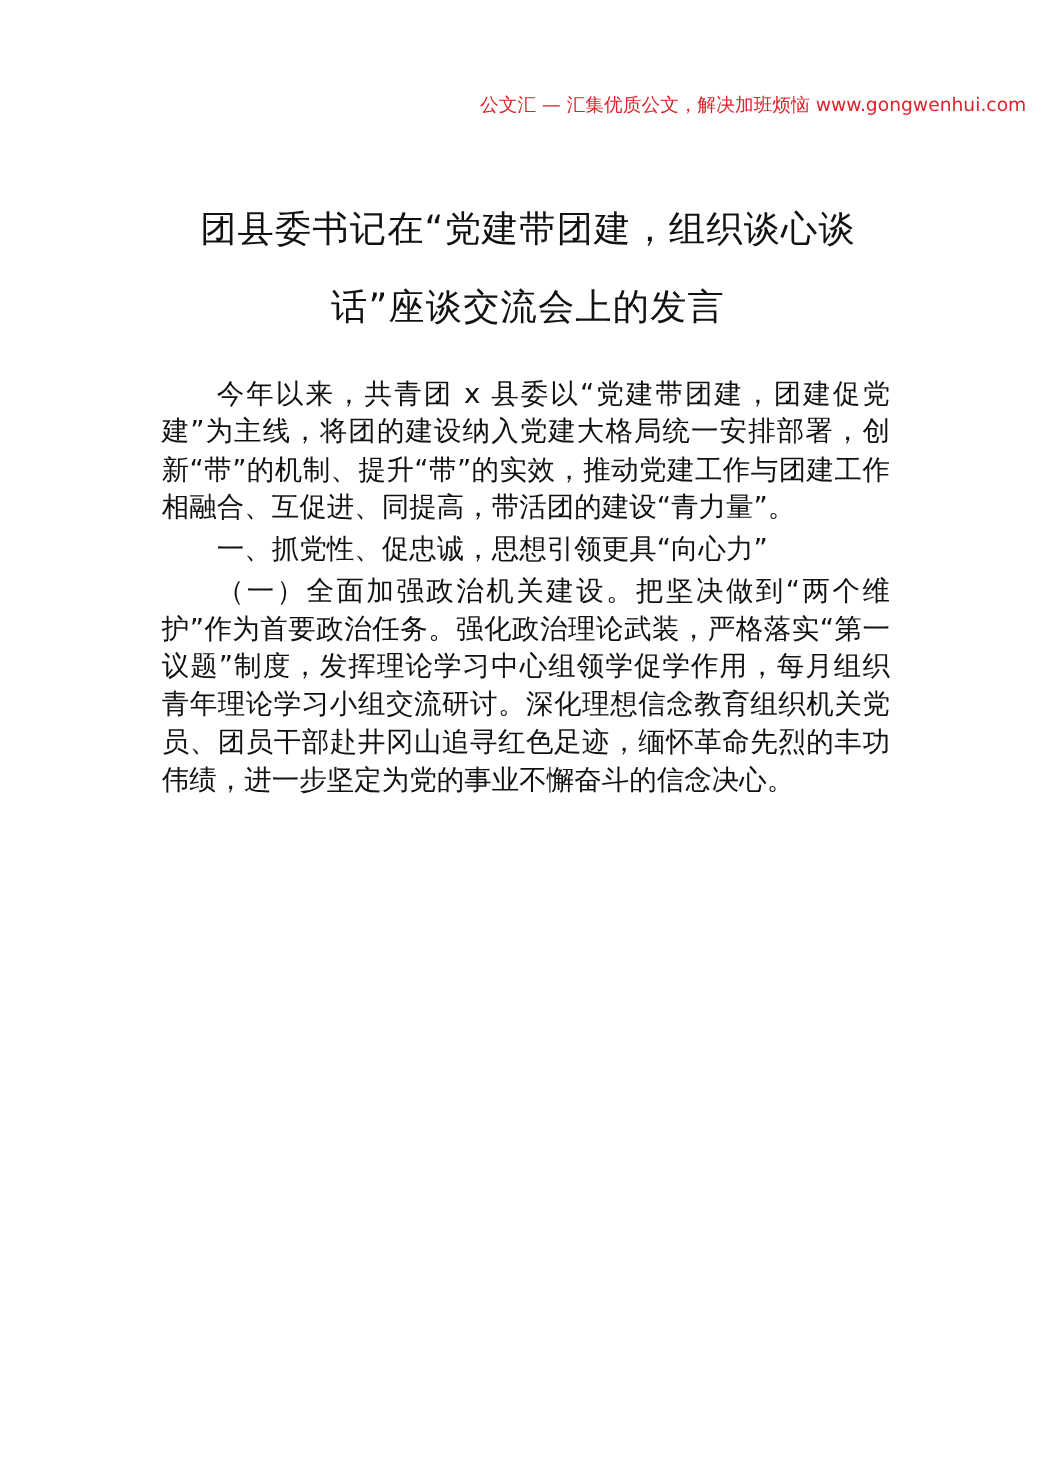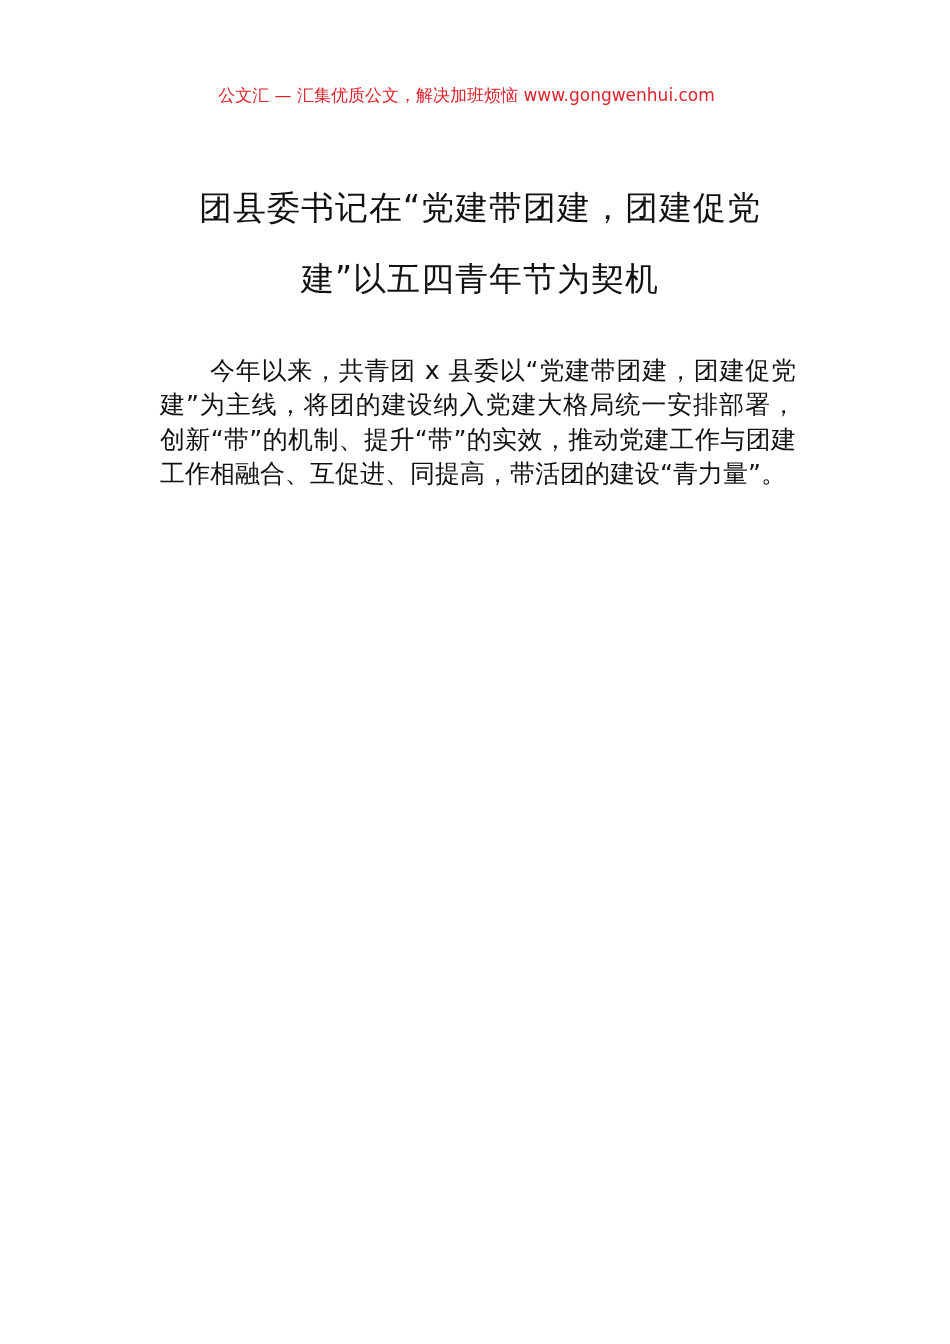--- a/index.html
+++ b/index.html
@@ -13,21 +13,21 @@
     position: relative;
     overflow: hidden;
     font-family: "DejaVu Sans", "Liberation Sans", sans-serif;
     color: #111111;
   }
   .header {
     position: absolute;
     top: 84px;
     left: 0;
     width: 933px;
-    text-align: center;
+    text-align: right;
     font-size: 17px;
     color: #e0222a;
     letter-spacing: 0px;
   }
   .title {
     position: absolute;
     top: 172px;
     left: 170px;
     width: 620px;
     text-align: center;
@@ -39,31 +39,33 @@
   .body {
     position: absolute;
     top: 337px;
     left: 143px;
     width: 670px;
     font-size: 25px;
     line-height: 34.3px;
     color: #111111;
   }
   .body p {
-    margin: 17px;
+    margin: 4px;
     text-indent: 2em;
     text-align: justify;
     text-align-last: left;
   }
   .body p.heading {
     text-indent: 2em;
   }
 </style>
 </head>
 <body>
 
 <div class="header">公文汇 — 汇集优质公文，解决加班烦恼 www.gongwenhui.com</div>
 
-<div class="title">团县委书记在“党建带团建，团建促党建”以五四青年节为契机</div>
+<div class="title">团县委书记在“党建带团建，组织谈心谈话”座谈交流会上的发言</div>
 
 <div class="body">
   <p>今年以来，共青团 x 县委以“党建带团建，团建促党建”为主线，将团的建设纳入党建大格局统一安排部署，创新“带”的机制、提升“带”的实效，推动党建工作与团建工作相融合、互促进、同提高，带活团的建设“青力量”。</p>
+  <p class="heading">一、抓党性、促忠诚，思想引领更具“向心力”</p>
+  <p>（一）全面加强政治机关建设。把坚决做到“两个维护”作为首要政治任务。强化政治理论武装，严格落实“第一议题”制度，发挥理论学习中心组领学促学作用，每月组织青年理论学习小组交流研讨。深化理想信念教育组织机关党员、团员干部赴井冈山追寻红色足迹，缅怀革命先烈的丰功伟绩，进一步坚定为党的事业不懈奋斗的信念决心。</p>
 </div>
 
 </body></html>

